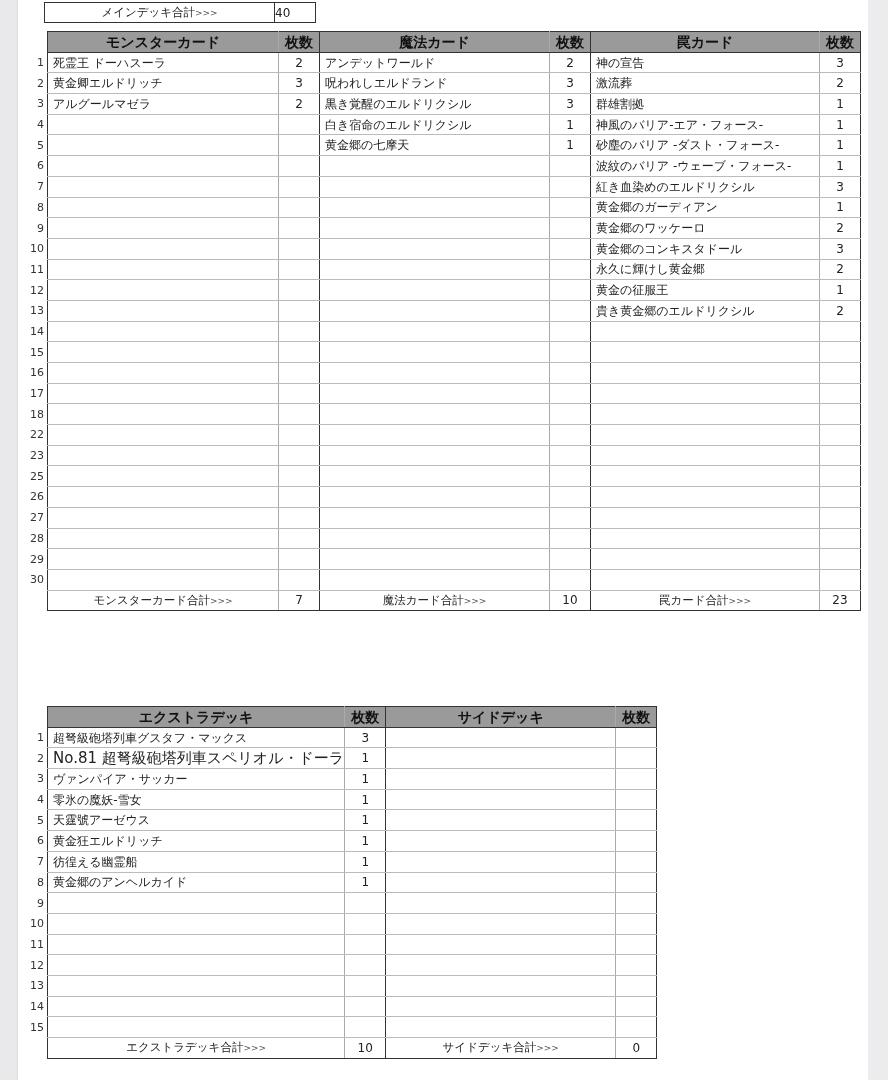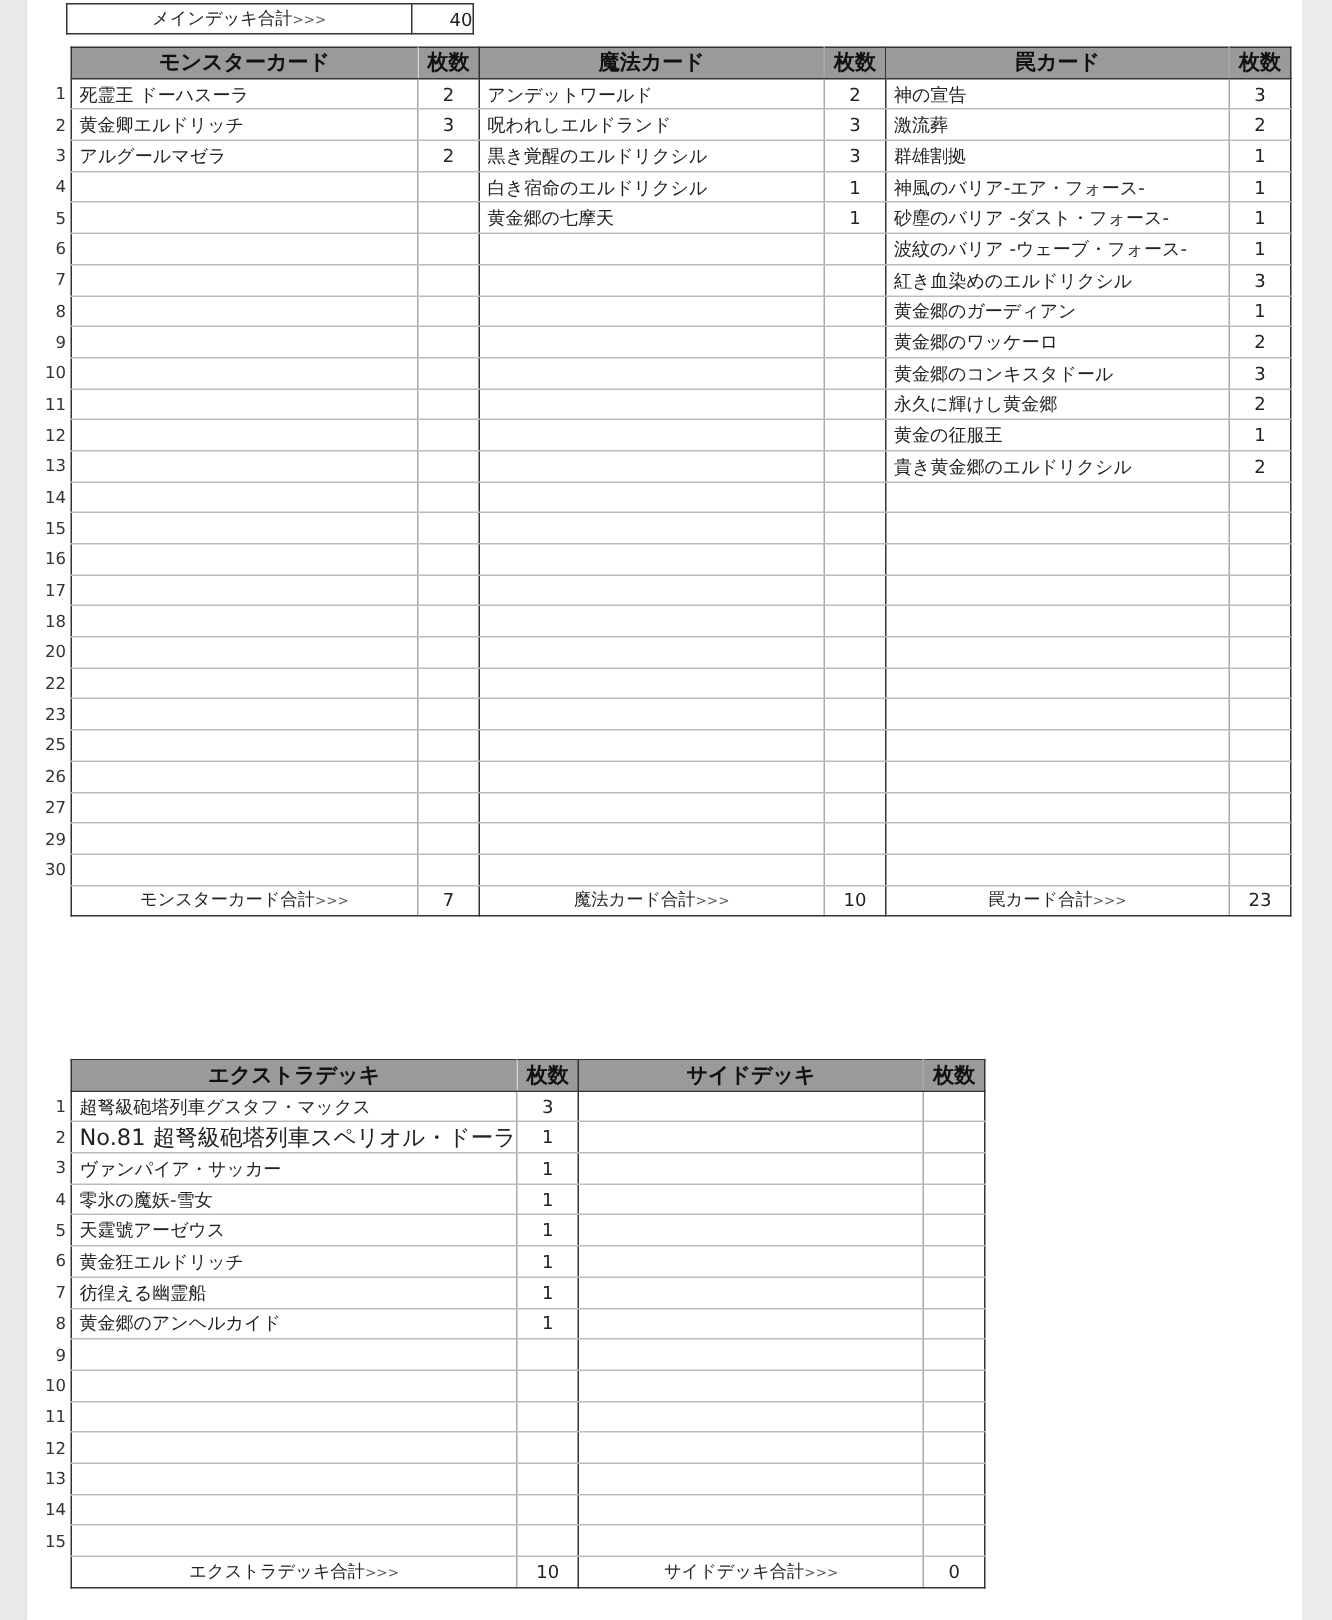--- a/index.html
+++ b/index.html
@@ -18,21 +18,21 @@
   .rightbar {
     position:absolute; left:868px; top:0; width:20px; height:1080px;
     background:#ececef;
   }
   table { border-collapse:collapse; position:absolute; table-layout:fixed; }
   td, th { padding:0; font-size:12px; line-height:1; white-space:nowrap; overflow:hidden; }
   
   .summary { left:44px; top:2px; }
   .summary td { height:19px; border:1.5px solid #333; }
   .summary .lbl { width:229px; text-align:center; font-size:11.5px; }
-  .summary .val { width:40px; text-align:right; }
+  .summary .val { width:40px; text-align:left; }
   .arrows { font-size:9px; color:#555; }
 
   .grid td, .grid th { height:19.7px; border-bottom:1px solid #bbb; }
   .grid th { background:#9a9a9a; font-weight:bold; font-size:14px; border-bottom:1.5px solid #333; color:#111; }
   .grid .num { width:26px; text-align:right; padding-right:3px; font-size:11px; color:#333; border-bottom:none; background:#fff; }
   .grid .name { text-align:left; padding-left:5px; border-left:1.5px solid #333; border-right:1px solid #aaa; }
   .grid .cnt { text-align:center; border-right:1.5px solid #333; }
   .grid th.name { text-align:center; padding-left:0; border-top:1.5px solid #333; }
   .grid th.cnt { border-top:1.5px solid #333; }
   .grid th.num { background:#fff; border:none; }
@@ -241,29 +241,20 @@
       <tr>
         <td class="num">18</td>
         <td class="name"></td>
         <td class="cnt"></td>
         <td class="name"></td>
         <td class="cnt"></td>
         <td class="name"></td>
         <td class="cnt"></td>
       </tr>
       <tr>
-        <td class="num">20</td>
-        <td class="name"></td>
-        <td class="cnt"></td>
-        <td class="name"></td>
-        <td class="cnt"></td>
-        <td class="name"></td>
-        <td class="cnt"></td>
-      </tr>
-      <tr>
         <td class="num">22</td>
         <td class="name"></td>
         <td class="cnt"></td>
         <td class="name"></td>
         <td class="cnt"></td>
         <td class="name"></td>
         <td class="cnt"></td>
       </tr>
       <tr>
         <td class="num">23</td>
@@ -287,20 +278,29 @@
         <td class="num">26</td>
         <td class="name"></td>
         <td class="cnt"></td>
         <td class="name"></td>
         <td class="cnt"></td>
         <td class="name"></td>
         <td class="cnt"></td>
       </tr>
       <tr>
         <td class="num">27</td>
+        <td class="name"></td>
+        <td class="cnt"></td>
+        <td class="name"></td>
+        <td class="cnt"></td>
+        <td class="name"></td>
+        <td class="cnt"></td>
+      </tr>
+      <tr>
+        <td class="num">28</td>
         <td class="name"></td>
         <td class="cnt"></td>
         <td class="name"></td>
         <td class="cnt"></td>
         <td class="name"></td>
         <td class="cnt"></td>
       </tr>
       <tr>
         <td class="num">29</td>
         <td class="name"></td>

